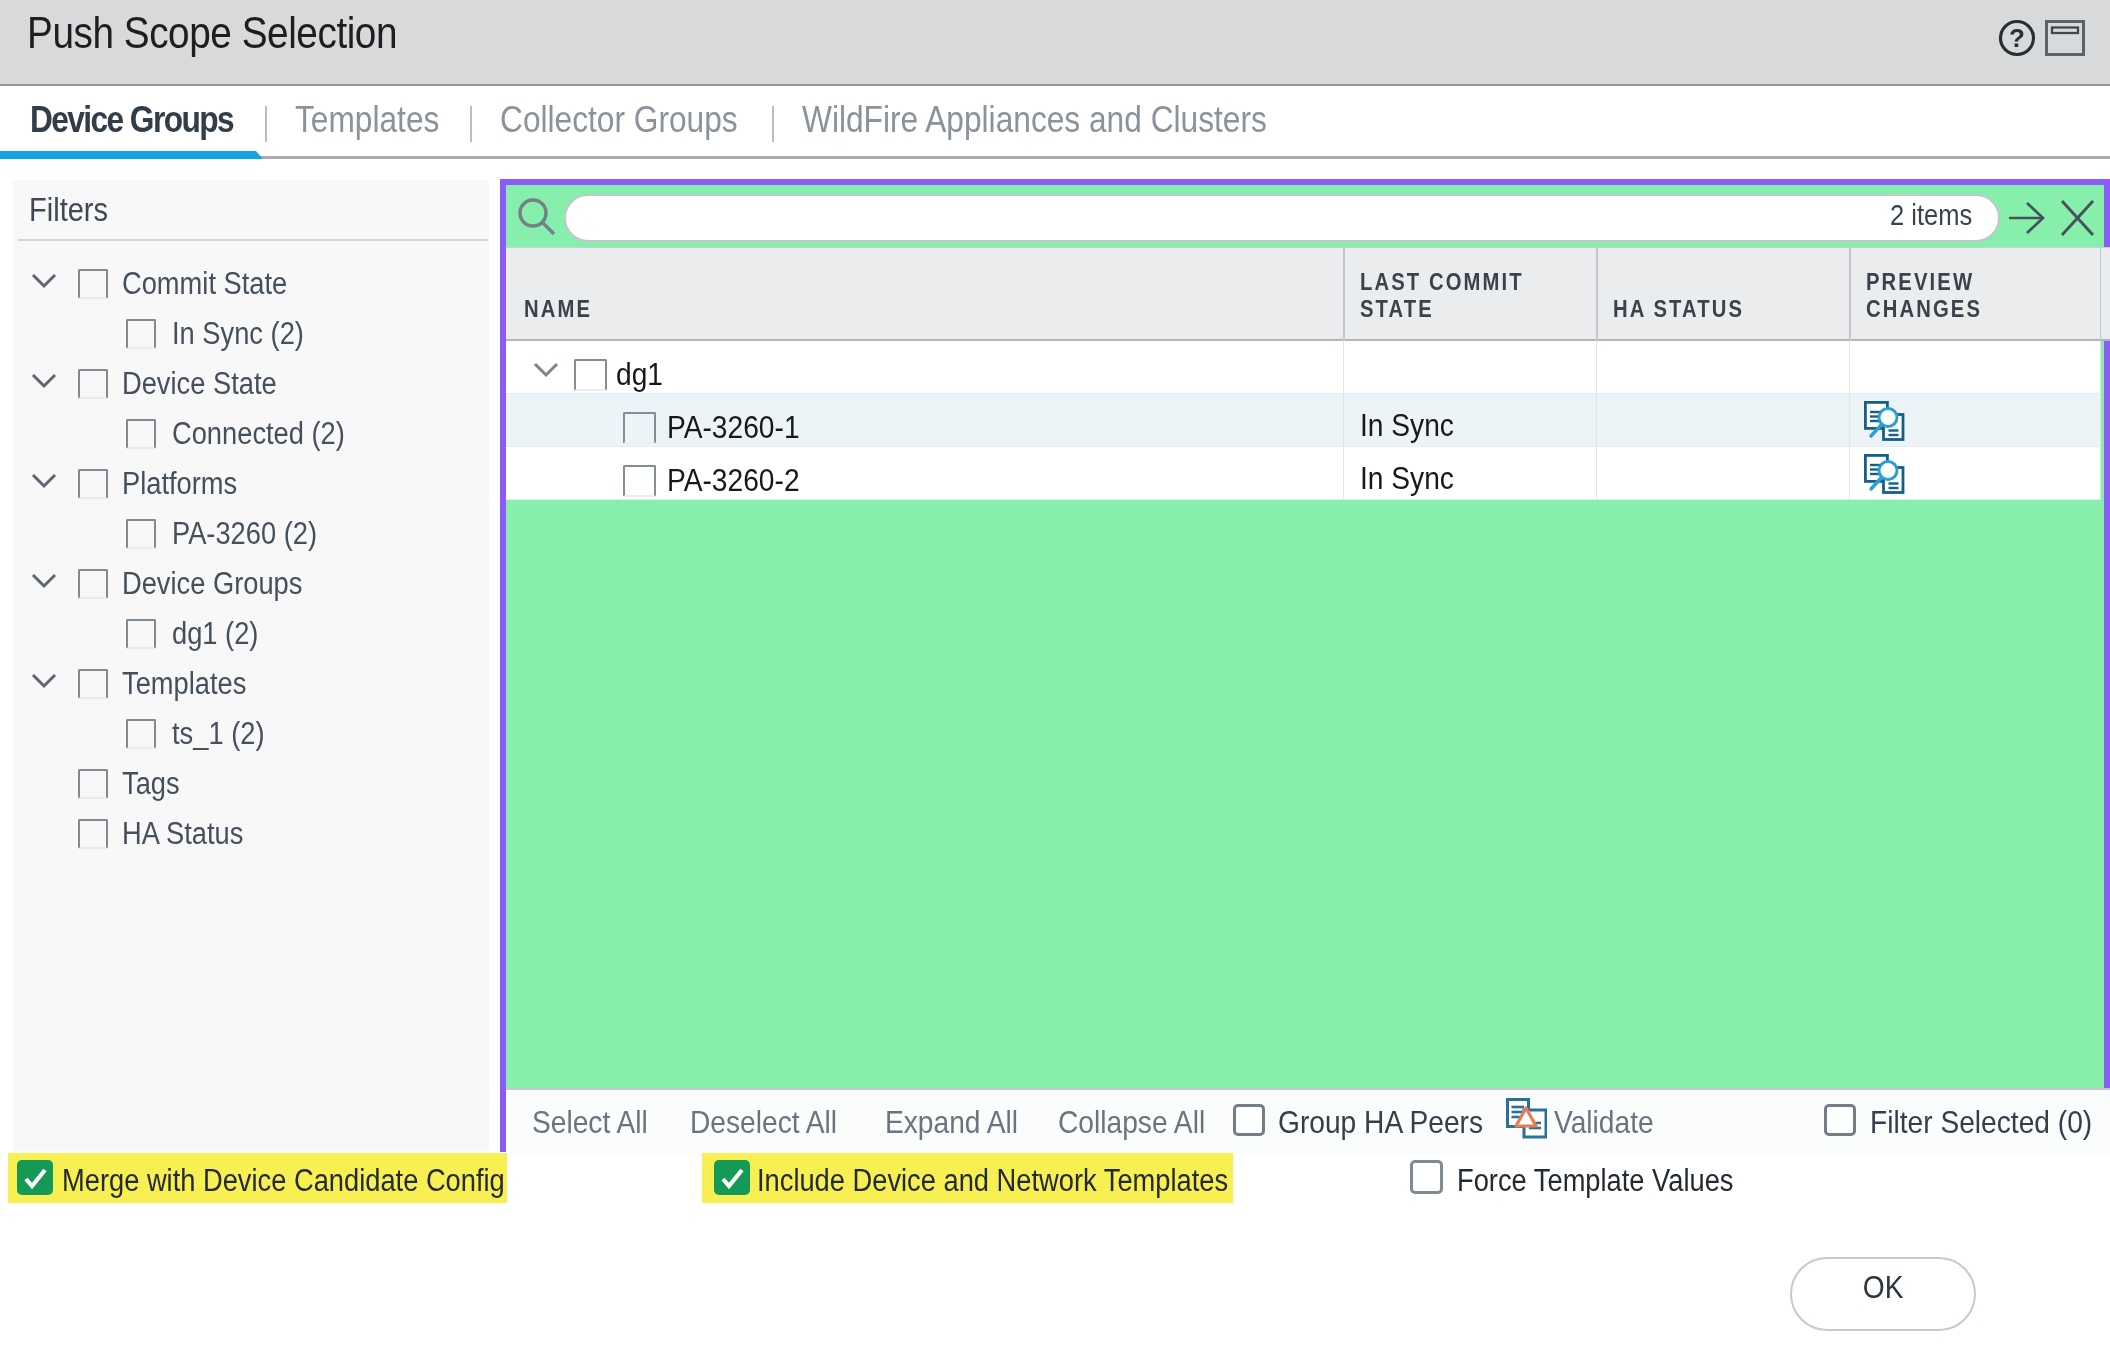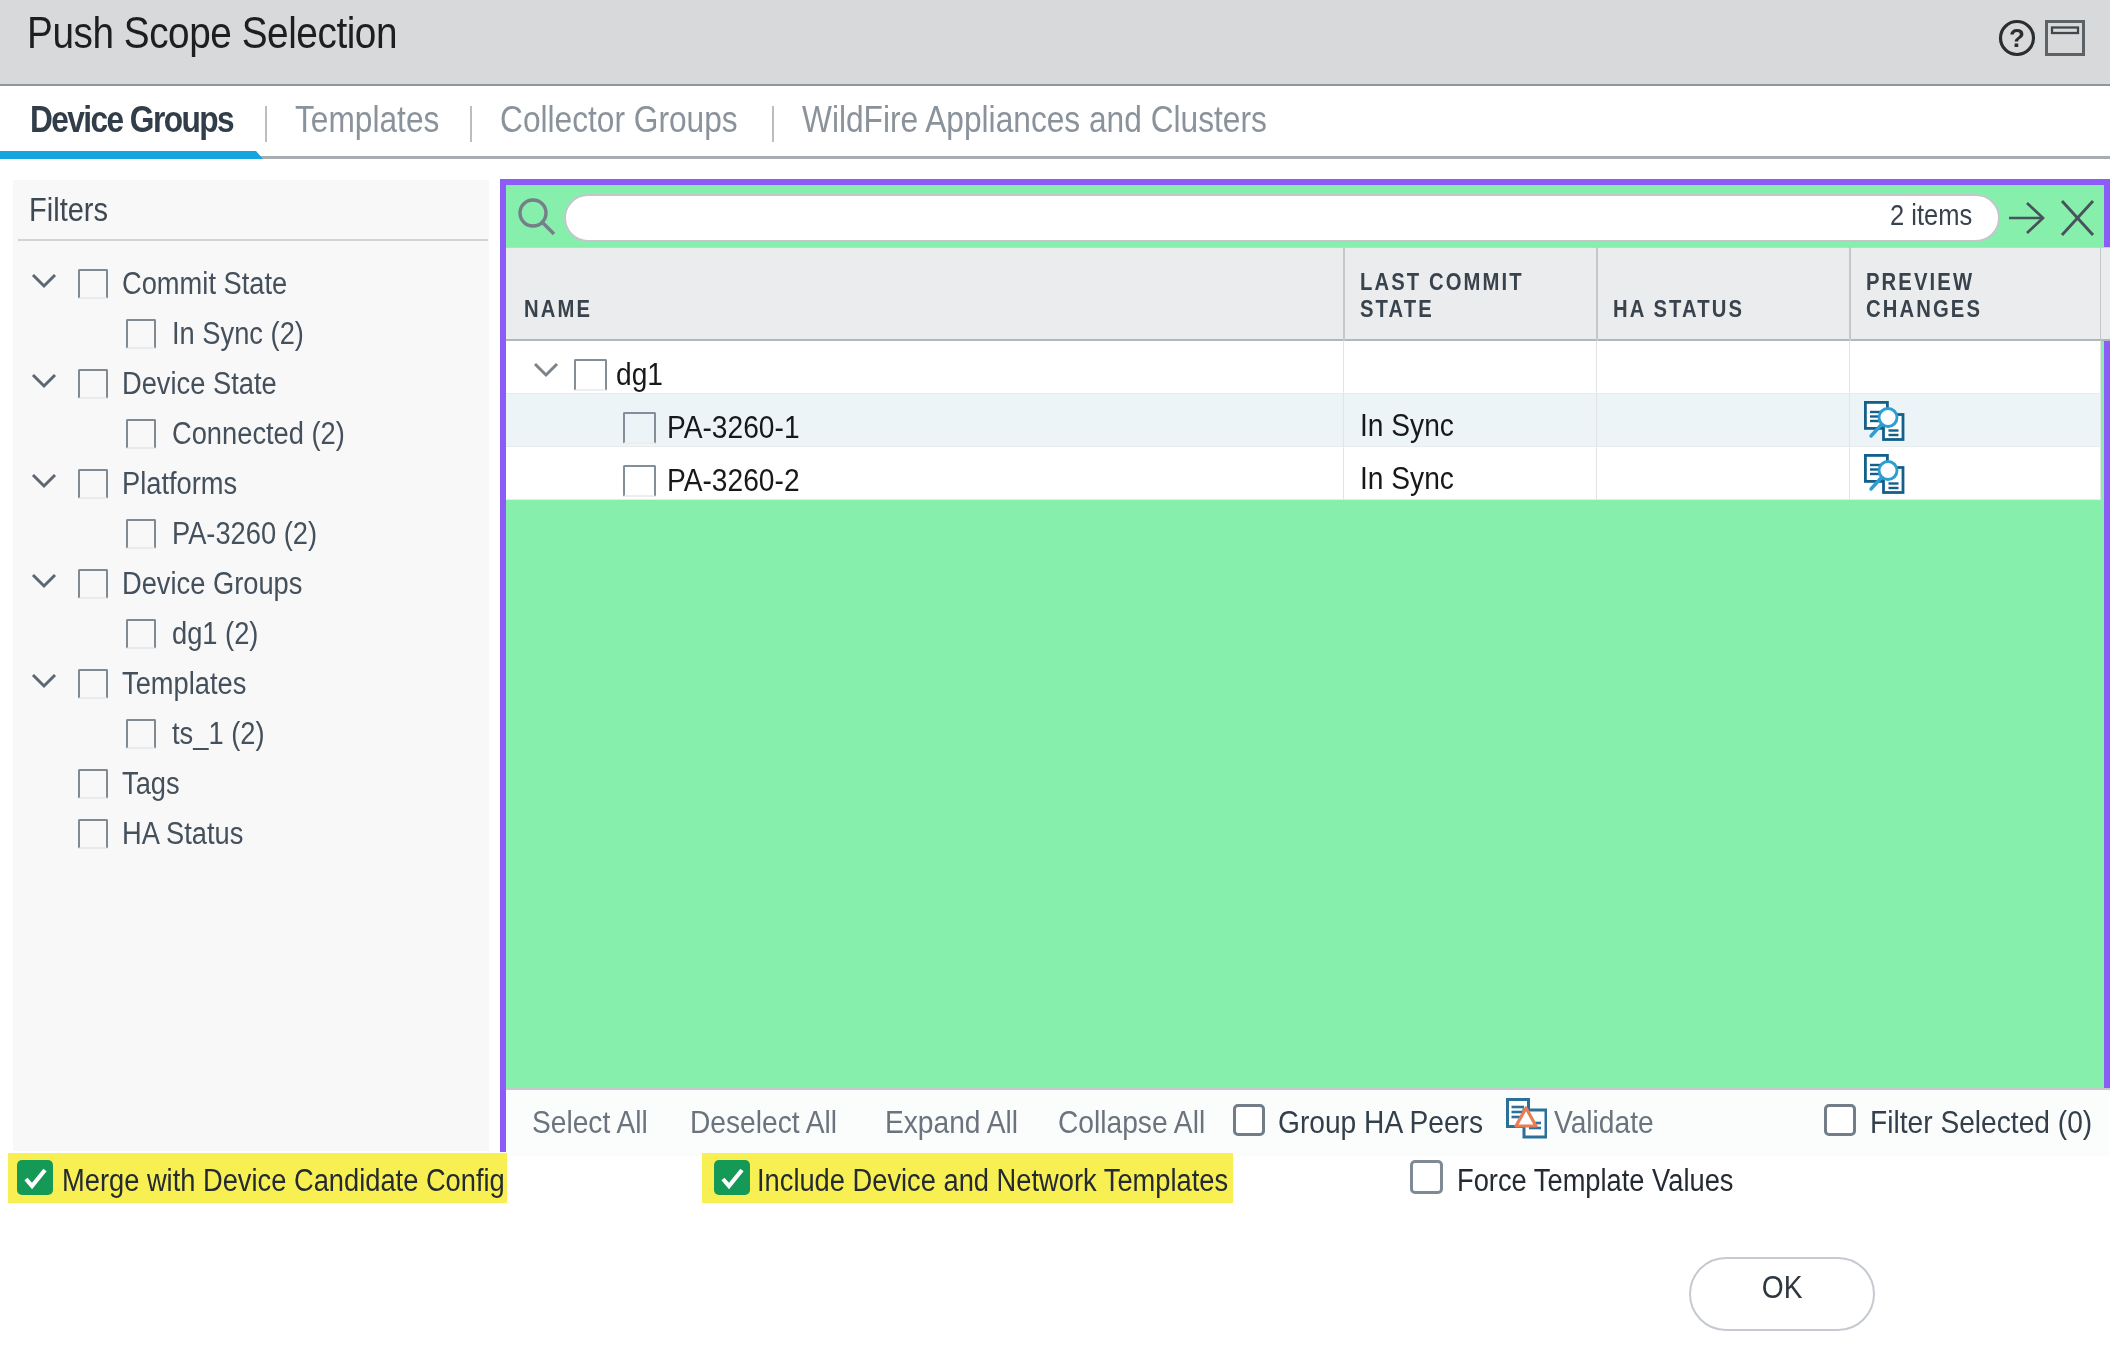--- a/index.html
+++ b/index.html
@@ -214,21 +214,21 @@
         <polyline points="9,19 15,26 28,10" fill="none" stroke="#ffffff" stroke-width="4.2"></polyline>
       </svg></div>
   <div class="bottext" style="left:62px;">Merge with Device Candidate Config</div>
   <div class="greenbox" style="left:714px;"><svg width="36" height="35" viewBox="0 0 36 35">
         <polyline points="9,19 15,26 28,10" fill="none" stroke="#ffffff" stroke-width="4.2"></polyline>
       </svg></div>
   <div class="bottext" style="left:757px;">Include Device and Network Templates</div>
   <div class="abs" id="forceBox"></div>
   <div class="bottext" style="left:1457px;">Force Template Values</div>
 
-  <div class="btn" style="left:1689px;"><span>OK</span></div>
+  <div class="btn" style="left:1790px;"><span>OK</span></div>
 
   <svg width="0" height="0" style="position:absolute;">
     <defs>
       <g id="pvicon">
         <rect x="1.4" y="1.4" width="22" height="26" fill="#fff" stroke="#15608b" stroke-width="2.8"></rect>
         <line x1="6" y1="11" x2="19" y2="11" stroke="#15608b" stroke-width="2.4"></line>
         <line x1="6" y1="15.5" x2="19" y2="15.5" stroke="#15608b" stroke-width="2.4"></line>
         <line x1="6" y1="20" x2="16" y2="20" stroke="#15608b" stroke-width="2.4"></line>
         <rect x="19.5" y="13.5" width="19.5" height="25" fill="#fff" stroke="#15608b" stroke-width="2.8"></rect>
         <line x1="24.5" y1="29.5" x2="34.5" y2="29.5" stroke="#15608b" stroke-width="2.4"></line>

